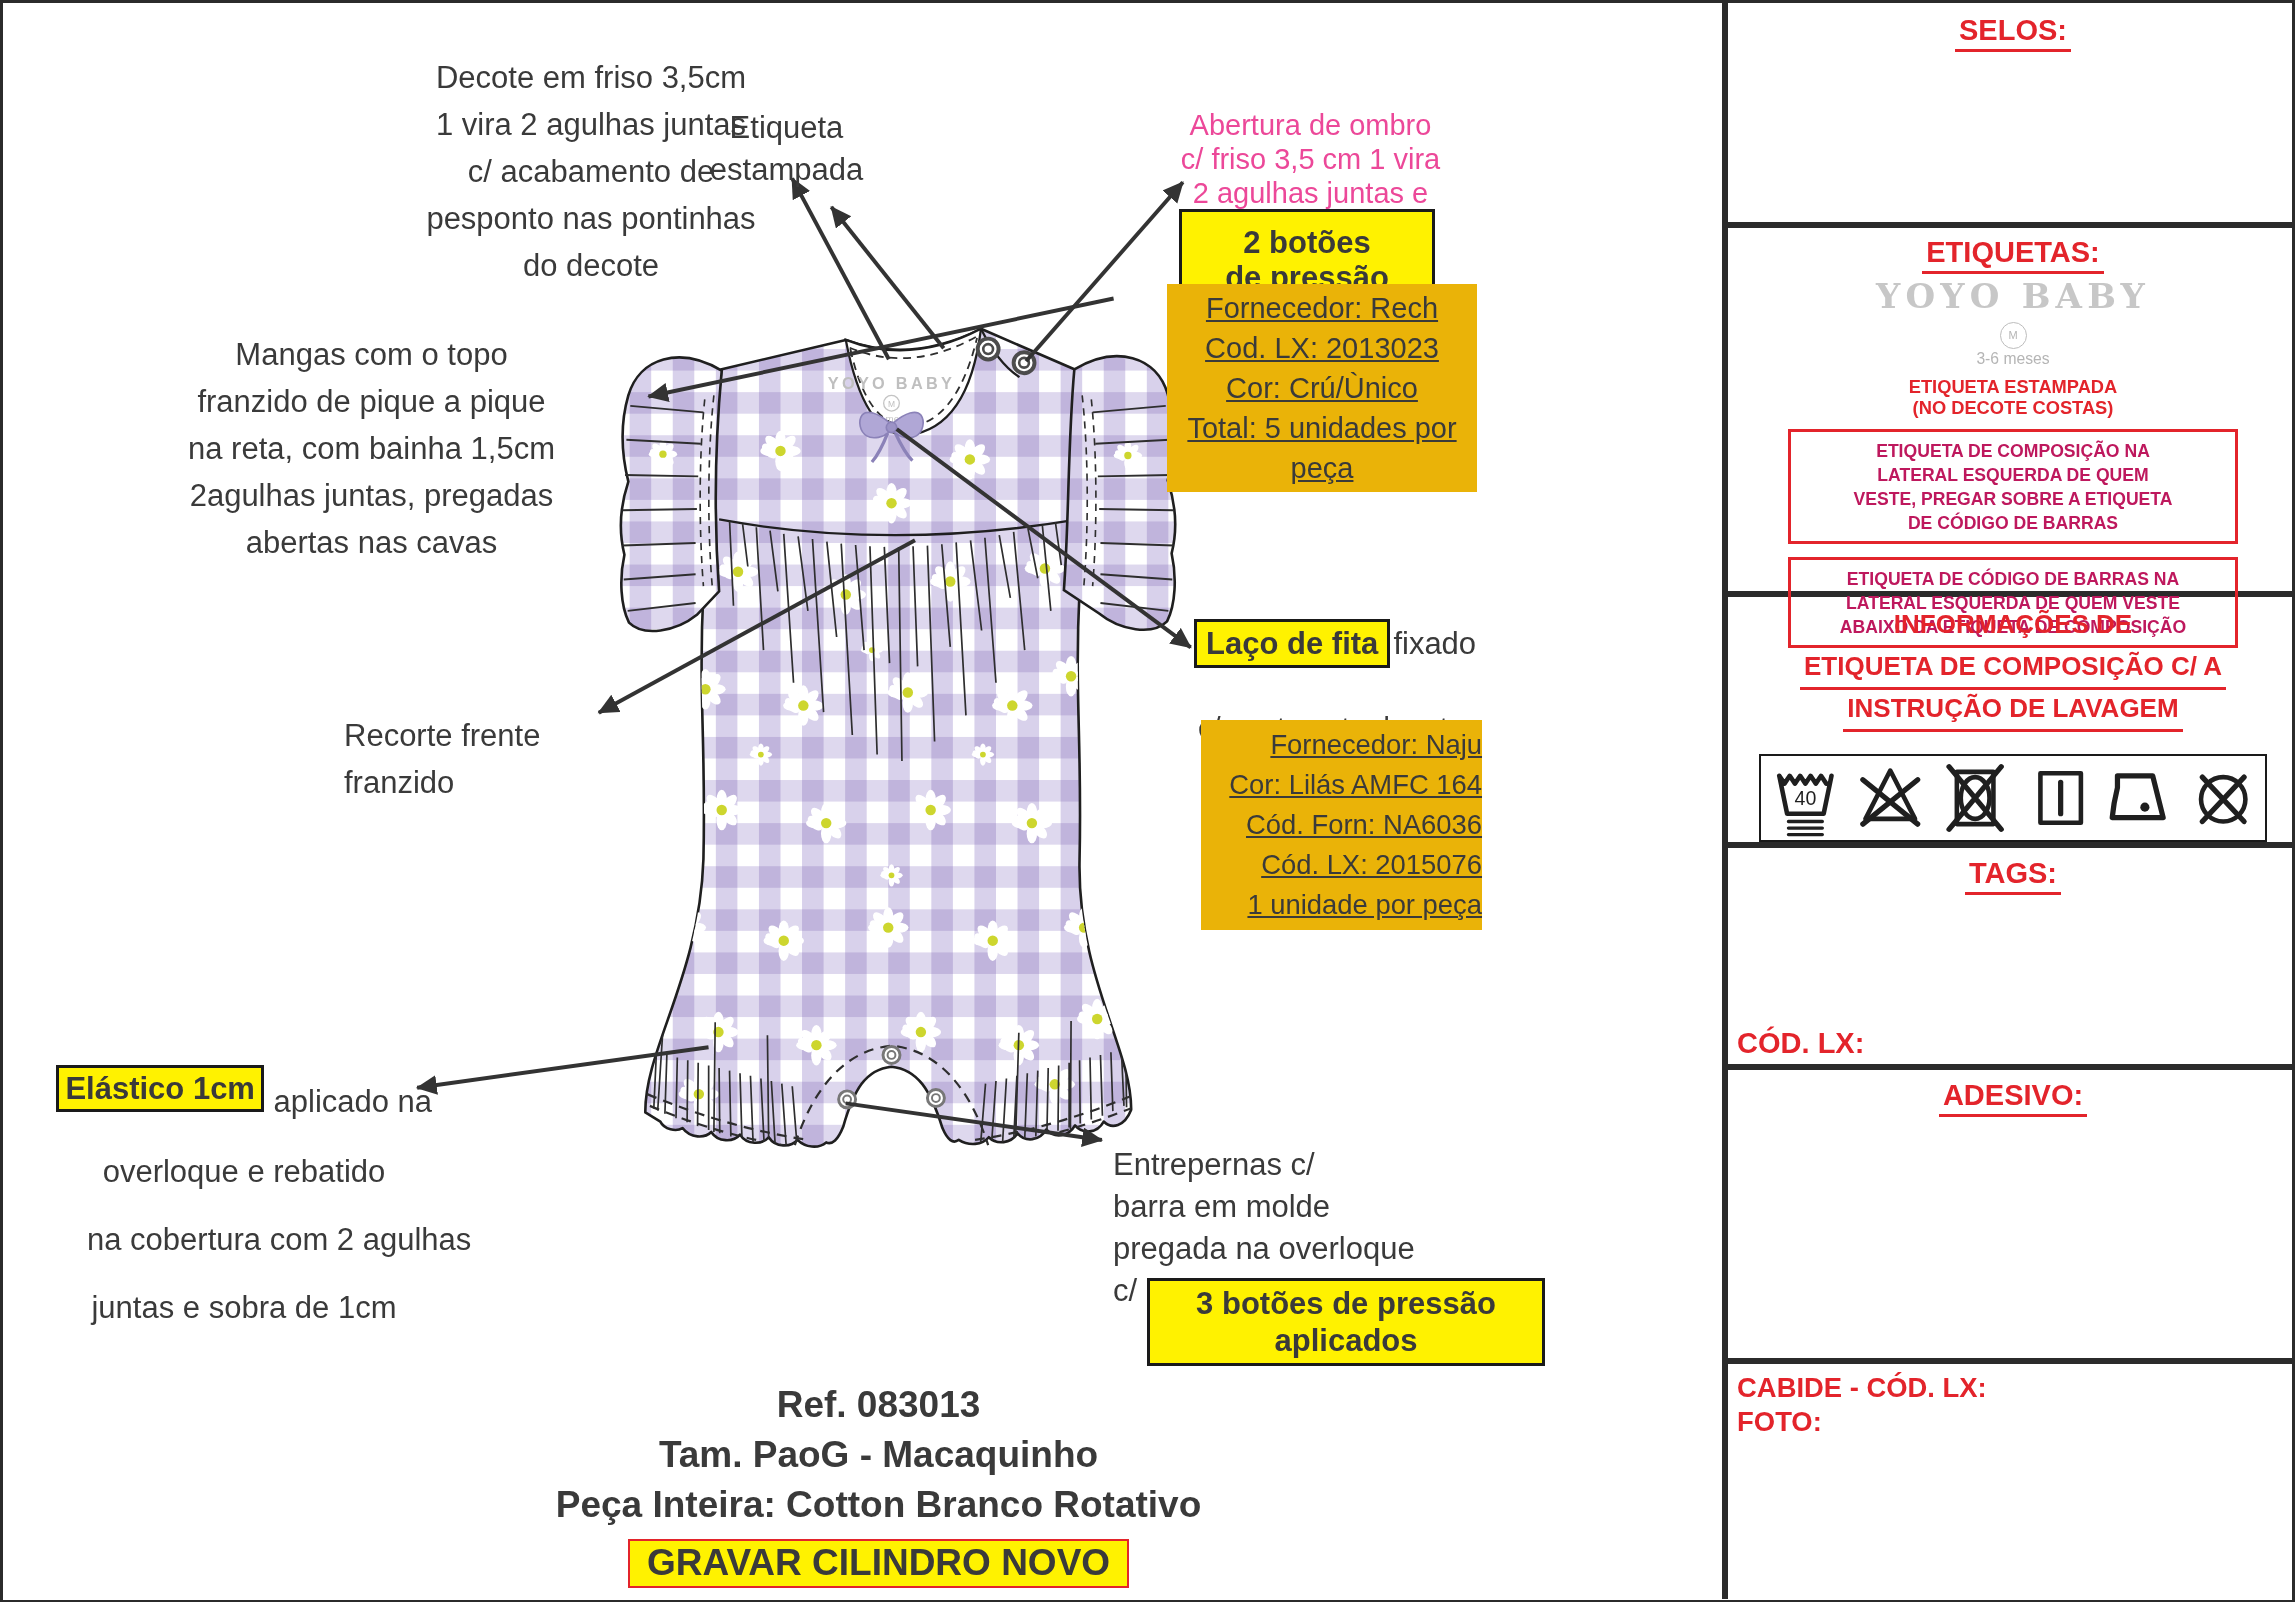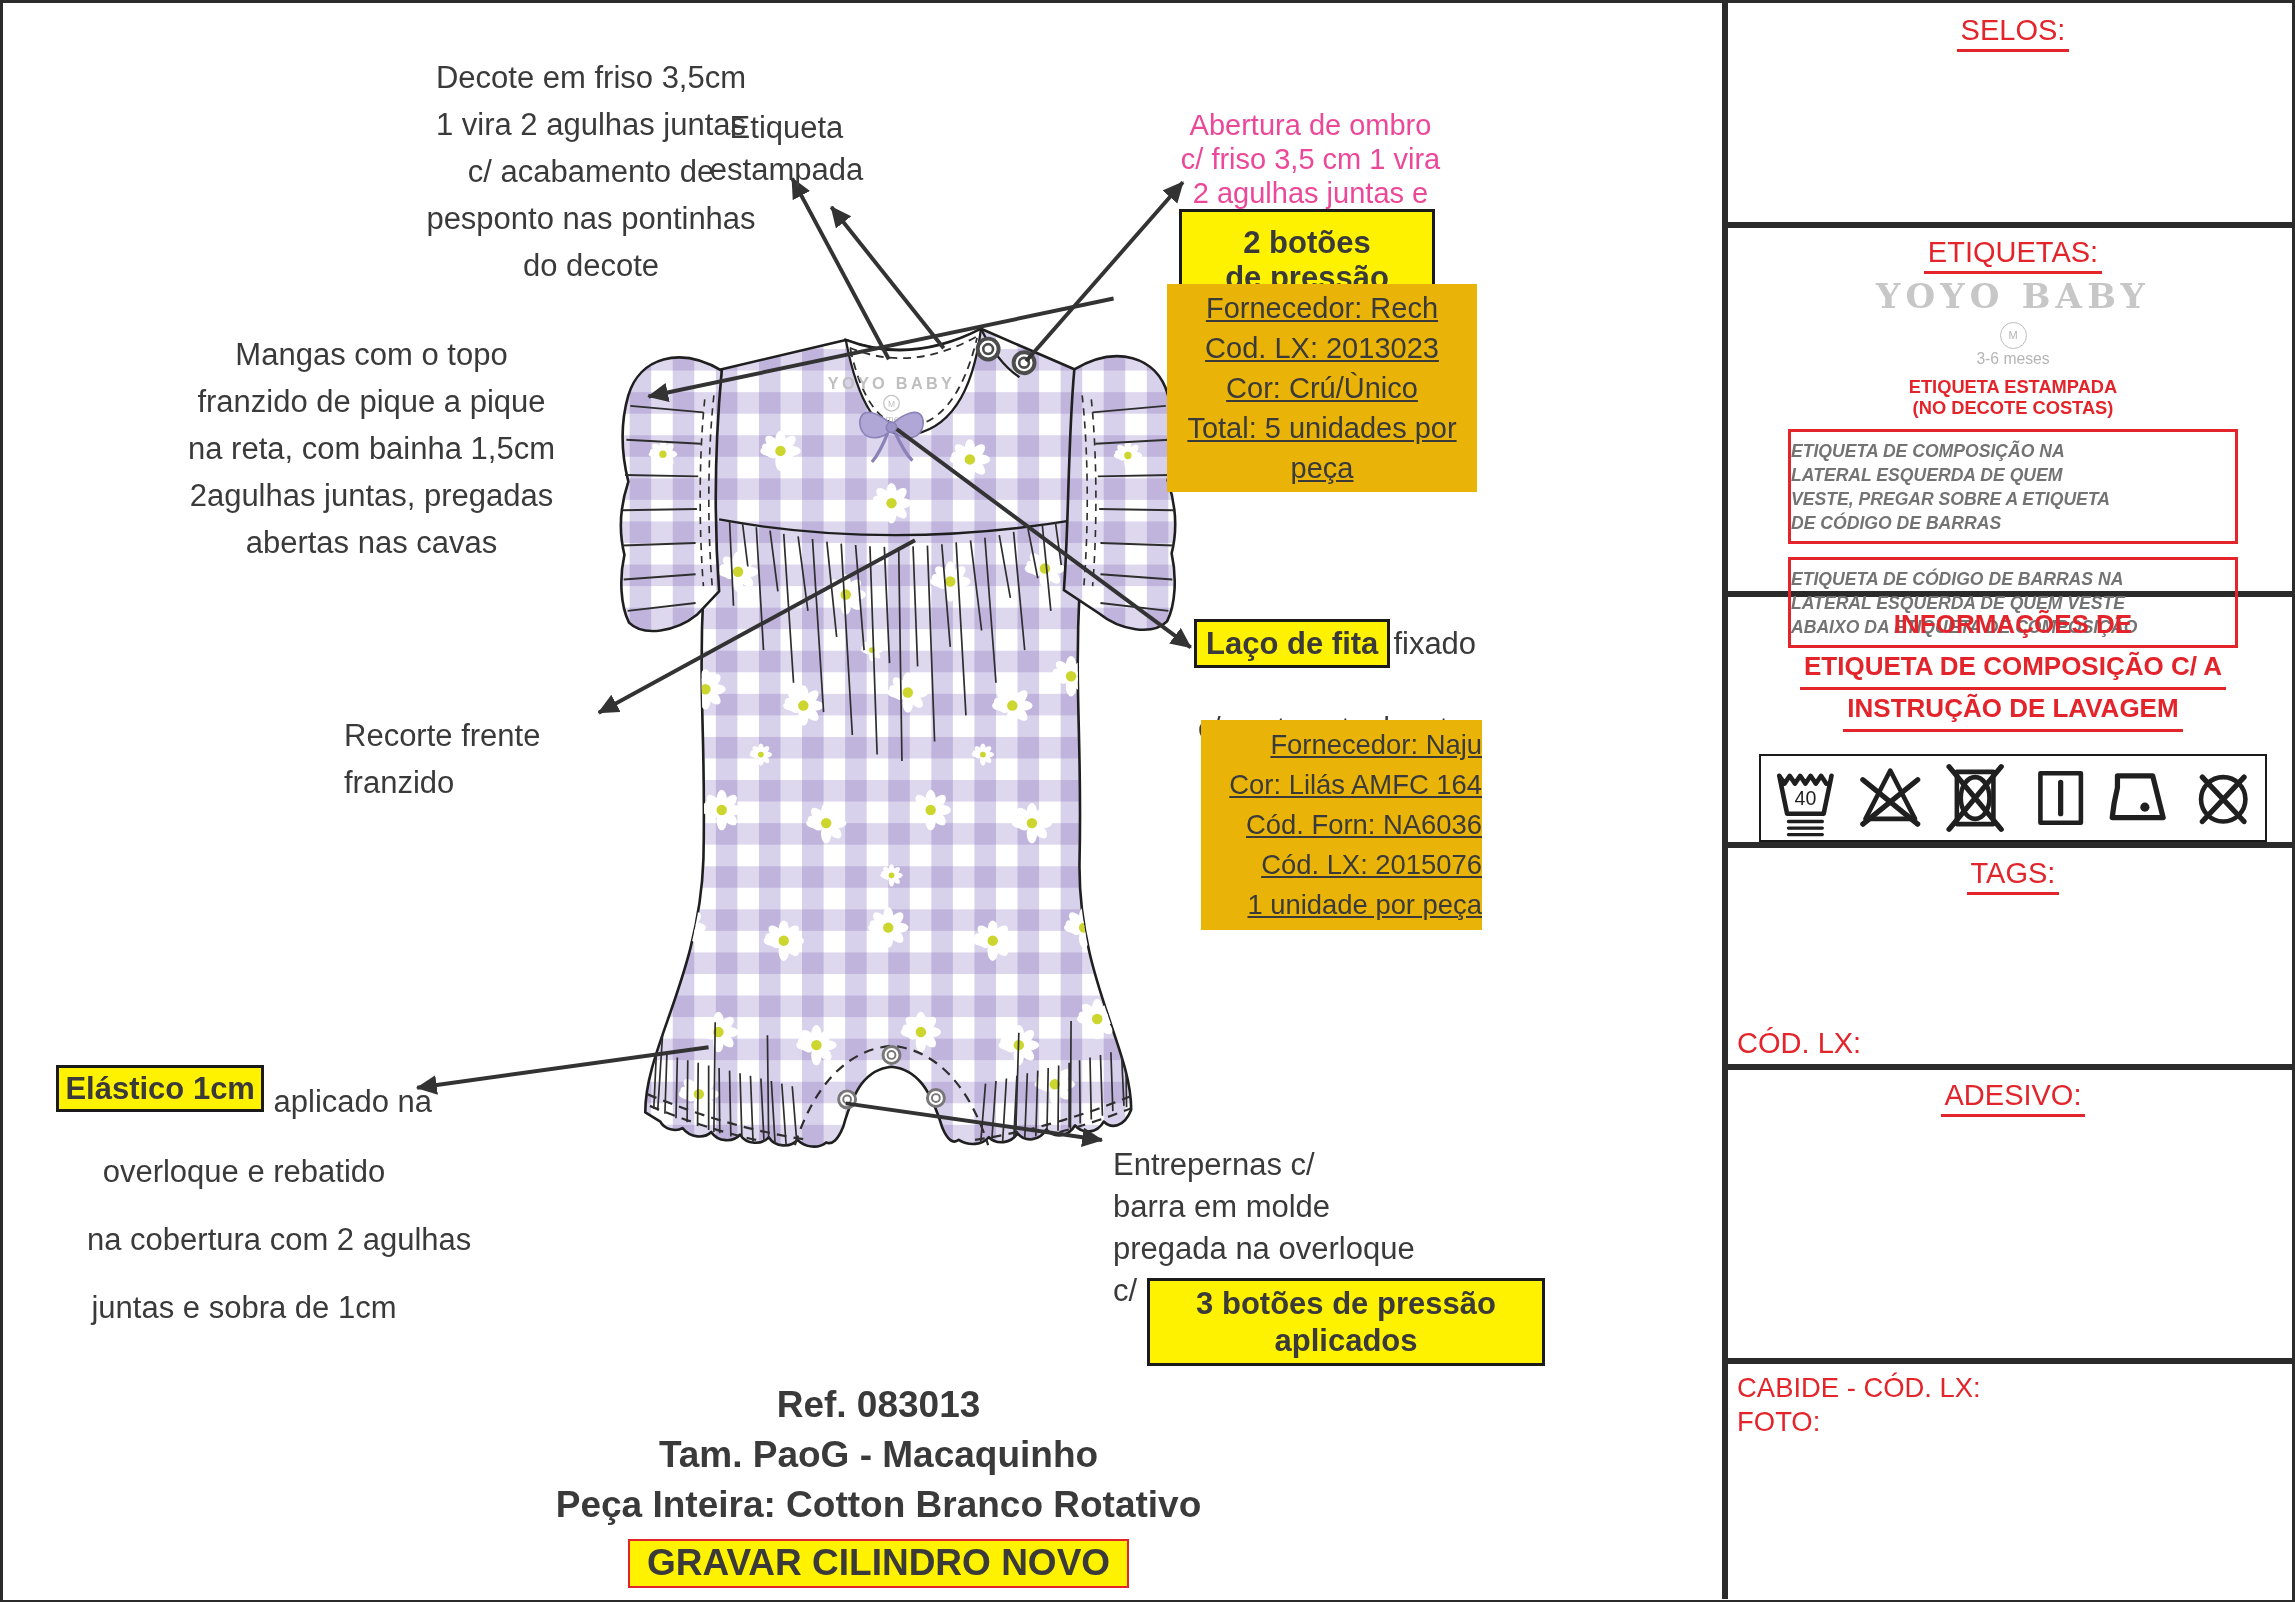--- a/index.html
+++ b/index.html
@@ -10,22 +10,22 @@
   }
   .abs{position:absolute;}
   .center{text-align:center;}
   .ann{font-size:31px;line-height:47px;color:#3a3a3a;margin-top:26px;}
   .ann-sm{font-size:29px;line-height:34px;color:#ec4899;}
   .hlbox{background:#FFF200;border:3.3px solid #1a1a1a;display:inline-block;}
   .hlfill{background:#eab308;text-decoration:underline;}
   .bold{font-weight:bold;}
   .red{color:#E3242B;}
   .redline{display:inline-block;border-bottom:3.3px solid #E3242B;padding:0 3.9px 2px 3.9px;}
-  .rp-head{font-size:29px;font-weight:normal;color:#E3242B;}
-  .redboxed{border:3.3px solid #E3242B;color:#737373;font-weight:bold;font-size:17.6px;line-height:24px;text-align:left;font-style:italic;}
+  .rp-head{font-size:29px;font-weight:bold;color:#E3242B;}
+  .redboxed{border:3.3px solid #E3242B;color:#be185d;font-weight:bold;font-size:17.6px;line-height:24px;text-align:center;}
   .graytxt{color:#b9b9b9;}
   .seccut{border-bottom:6.5px solid #2b2b2b;}
   svg text{font-family:"Liberation Sans", sans-serif;}
 </style>
 </head>
 <body>
 
 <div id="sheet">
 
   <div class="abs" style="left:562px;top:281px;width:653px;height:915px;">

